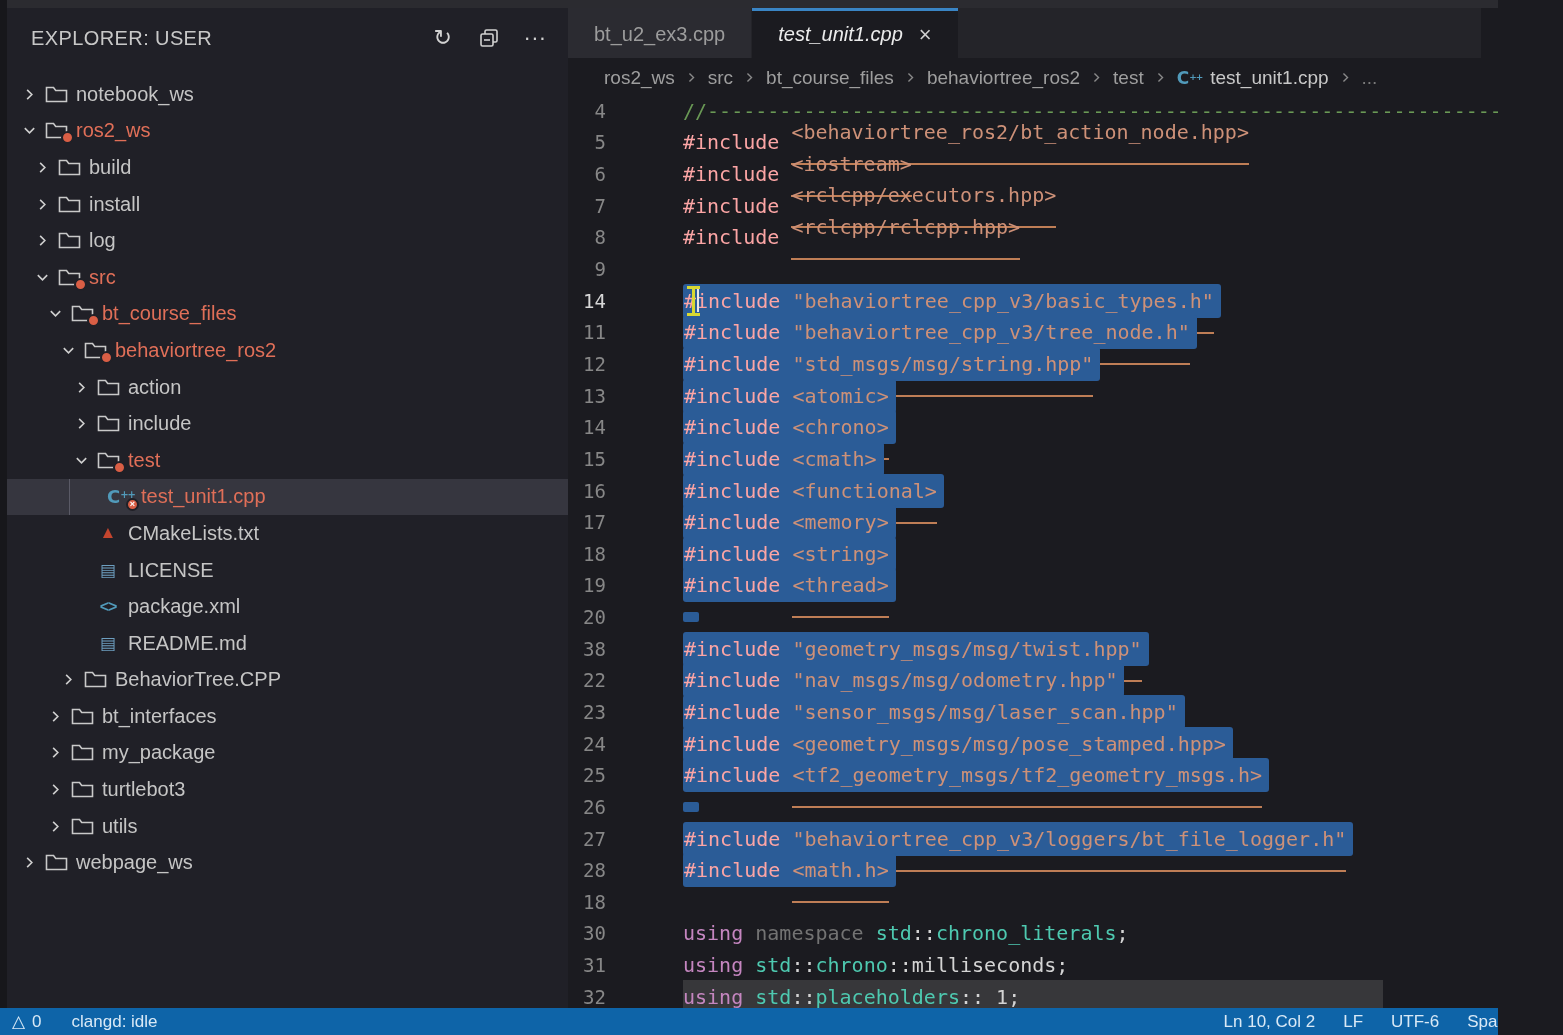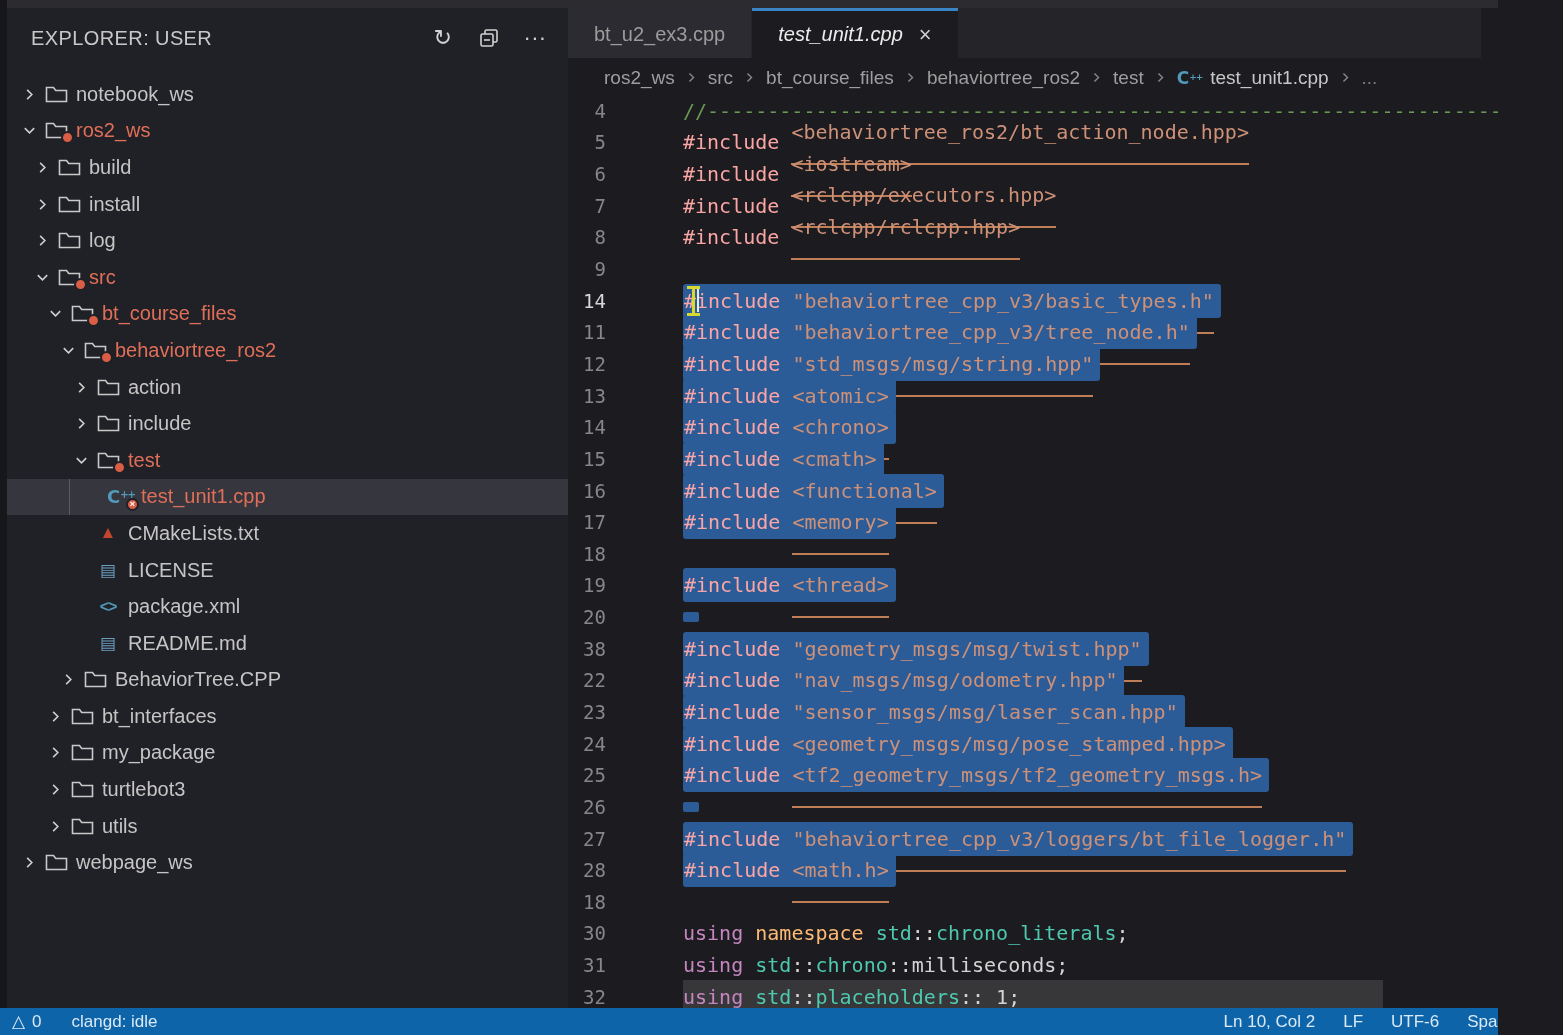--- a/index.html
+++ b/index.html
@@ -63,21 +63,21 @@
           overflow:hidden; font-family:"DejaVu Sans Mono", monospace; font-size:20px; }
   .cline { height:31.65px; display:flex; align-items:center; white-space:pre; position:relative; }
   .lnum { flex:0 0 38px; text-align:right; color:#878787; font-size:19px;
           font-family:"DejaVu Sans Mono", monospace; }
   .lnum.active { color:#d7d7d7; }
   .ltext { margin-left:77px; display:flex; align-items:center; }
   .tok-cmt { color:#6a9955; }
   .tok-pre { color:#fca5a5; }
   .tok-inc { color:#ce9178; border-bottom:2px solid rgba(209,138,92,.9); padding-bottom:19px; }
   .tok-kw  { color:#c586c0; }
-  .tok-kw2 { color:#fdba74; }
+  .tok-kw2 { color:#737373; }
   .tok-ty  { color:#4ec9b0; }
   .tok-pl  { color:#d4d4d4; }
   .selwrap { background:#2b5c97; border-radius:3px; padding:5px 7px 5px 1px; }
   .nlsel { background:#2b5c97; border-radius:2px; padding:5px 8px; }
   .graywrap { background:#37373a; padding:5px 0; min-width:700px; display:inline-block; }
 
   
   .ibeam { position:absolute; left:117px; width:16px; height:32px; z-index:5; }
   .ibeam .bar { position:absolute; left:7px; top:3px; bottom:3px; width:3px; background:#d8d832; }
   .ibeam .cap { position:absolute; left:2px; width:13px; height:3px; background:#d8d832; }
@@ -439,21 +439,21 @@
       <div class="cline"><span class="lnum">8</span><span class="ltext"><span class="tok-pre">#include </span><span class="tok-inc">&lt;rclcpp/rclcpp.hpp&gt;</span></span></div>
       <div class="cline"><span class="lnum">9</span><span class="ltext"></span></div>
       <div class="cline"><span class="lnum active">14</span><span class="ltext"><span class="selwrap"><span class="tok-pre">#include </span><span class="tok-inc">"behaviortree_cpp_v3/basic_types.h"</span></span></span><span class="caret"></span><span class="ibeam"><span class="bar"></span><span class="cap t"></span><span class="cap b"></span></span></div>
       <div class="cline"><span class="lnum">11</span><span class="ltext"><span class="selwrap"><span class="tok-pre">#include </span><span class="tok-inc">"behaviortree_cpp_v3/tree_node.h"</span></span></span></div>
       <div class="cline"><span class="lnum">12</span><span class="ltext"><span class="selwrap"><span class="tok-pre">#include </span><span class="tok-inc">"std_msgs/msg/string.hpp"</span></span></span></div>
       <div class="cline"><span class="lnum">13</span><span class="ltext"><span class="selwrap"><span class="tok-pre">#include </span><span class="tok-inc">&lt;atomic&gt;</span></span></span></div>
       <div class="cline"><span class="lnum">14</span><span class="ltext"><span class="selwrap"><span class="tok-pre">#include </span><span class="tok-inc">&lt;chrono&gt;</span></span></span></div>
       <div class="cline"><span class="lnum">15</span><span class="ltext"><span class="selwrap"><span class="tok-pre">#include </span><span class="tok-inc">&lt;cmath&gt;</span></span></span></div>
       <div class="cline"><span class="lnum">16</span><span class="ltext"><span class="selwrap"><span class="tok-pre">#include </span><span class="tok-inc">&lt;functional&gt;</span></span></span></div>
       <div class="cline"><span class="lnum">17</span><span class="ltext"><span class="selwrap"><span class="tok-pre">#include </span><span class="tok-inc">&lt;memory&gt;</span></span></span></div>
-      <div class="cline"><span class="lnum">18</span></div>
+      <div class="cline"><span class="lnum">18</span><span class="ltext"><span class="selwrap"><span class="tok-pre">#include </span><span class="tok-inc">&lt;string&gt;</span></span></span></div>
       <div class="cline"><span class="lnum">19</span><span class="ltext"><span class="selwrap"><span class="tok-pre">#include </span><span class="tok-inc">&lt;thread&gt;</span></span></span></div>
       <div class="cline"><span class="lnum">20</span><span class="ltext"><span class="nlsel"></span></span></div>
       <div class="cline"><span class="lnum">38</span><span class="ltext"><span class="selwrap"><span class="tok-pre">#include </span><span class="tok-inc">"geometry_msgs/msg/twist.hpp"</span></span></span></div>
       <div class="cline"><span class="lnum">22</span><span class="ltext"><span class="selwrap"><span class="tok-pre">#include </span><span class="tok-inc">"nav_msgs/msg/odometry.hpp"</span></span></span></div>
       <div class="cline"><span class="lnum">23</span><span class="ltext"><span class="selwrap"><span class="tok-pre">#include </span><span class="tok-inc">"sensor_msgs/msg/laser_scan.hpp"</span></span></span></div>
       <div class="cline"><span class="lnum">24</span><span class="ltext"><span class="selwrap"><span class="tok-pre">#include </span><span class="tok-inc">&lt;geometry_msgs/msg/pose_stamped.hpp&gt;</span></span></span></div>
       <div class="cline"><span class="lnum">25</span><span class="ltext"><span class="selwrap"><span class="tok-pre">#include </span><span class="tok-inc">&lt;tf2_geometry_msgs/tf2_geometry_msgs.h&gt;</span></span></span></div>
       <div class="cline"><span class="lnum">26</span><span class="ltext"><span class="nlsel"></span></span></div>
       <div class="cline"><span class="lnum">27</span><span class="ltext"><span class="selwrap"><span class="tok-pre">#include </span><span class="tok-inc">"behaviortree_cpp_v3/loggers/bt_file_logger.h"</span></span></span></div>
       <div class="cline"><span class="lnum">28</span><span class="ltext"><span class="selwrap"><span class="tok-pre">#include </span><span class="tok-inc">&lt;math.h&gt;</span></span></span></div>

